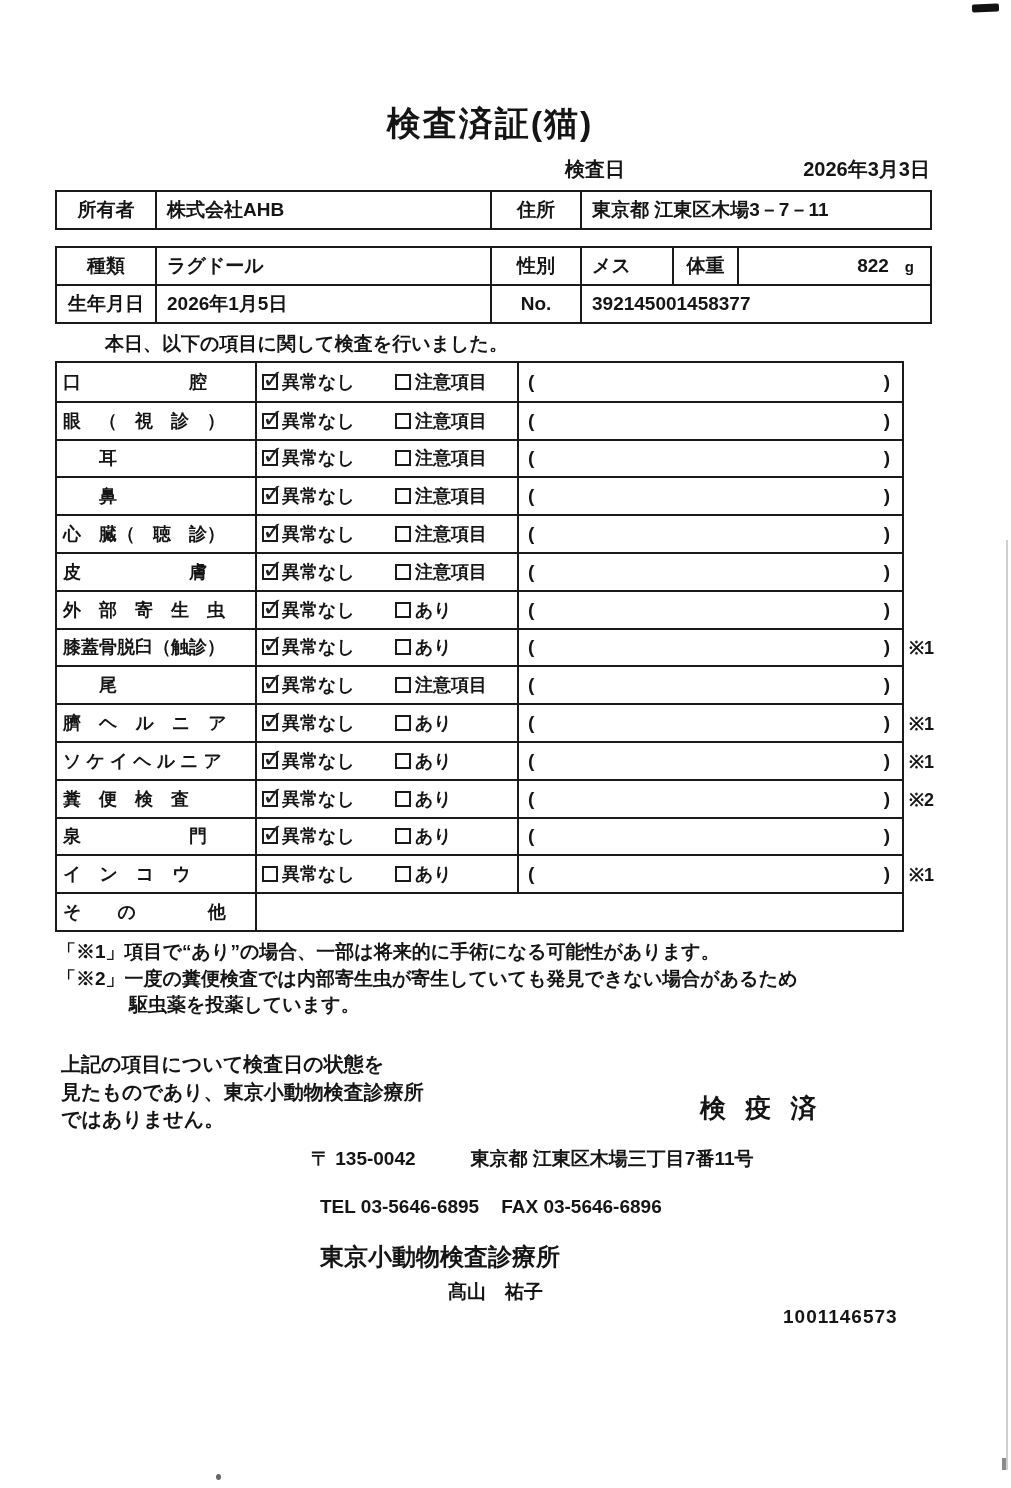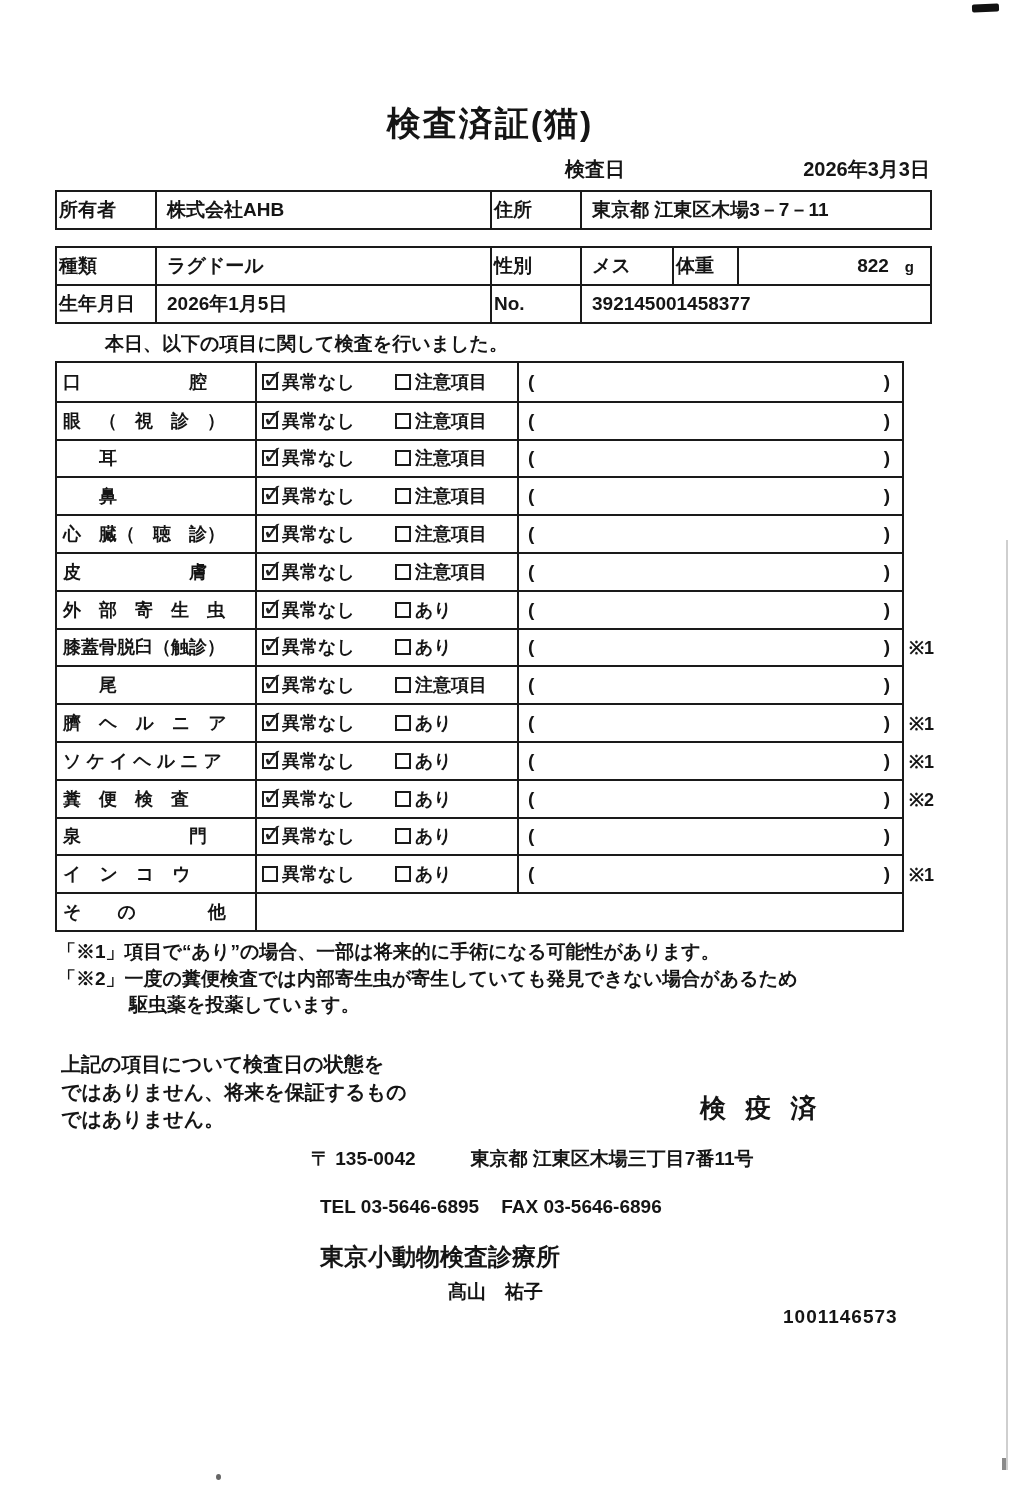--- a/index.html
+++ b/index.html
@@ -11,21 +11,21 @@
   .title { position:absolute; top:101px; left:0; width:980px; text-align:center;
            font-size:34px; font-weight:700; letter-spacing:2px; }
   .date-line { position:absolute; top:156px; left:55px; width:875px; height:26px; }
   .date-label { position:absolute; left:510px; top:0; font-size:20px; font-weight:600; }
   .date-value { position:absolute; right:0; top:0; font-size:20px; font-weight:600; }
 
   
   table { border-collapse:collapse; table-layout:fixed; }
   td { border:2px solid #1a1a1a; height:38px; font-size:19px; font-weight:600;
        padding:0 10px; box-sizing:border-box; overflow:hidden; white-space:nowrap; }
-  td.lab { text-align:left; padding:0 2px; }
+  td.lab { text-align:center; padding:0 2px; }
   .owner-table { position:absolute; top:190px; left:55px; width:875px; }
   .pet-table   { position:absolute; top:246px; left:55px; width:875px;padding-left:29px; }
   .wcell { padding:0 16px 0 4px;margin-left:11px; }
   .wflex { display:flex; justify-content:flex-end; align-items:baseline; gap:16px; }
   .wunit { font-size:15px; font-weight:600; }
 
   .intro { position:absolute; top:331px; left:57px; font-size:19px; font-weight:600;margin-left:48px; }
 
   
   .insp { position:absolute; top:361px; left:55px; width:845px;
@@ -437,21 +437,21 @@
   </div>
 
   <div class="notes">
     <div>「※1」項目で“あり”の場合、一部は将来的に手術になる可能性があります。</div>
     <div>「※2」一度の糞便検査では内部寄生虫が寄生していても発見できない場合があるため</div>
     <div class="note-indent">駆虫薬を投薬しています。</div>
   </div>
 
   <div class="disclaimer">
     <div>上記の項目について検査日の状態を</div>
-    <div>ではありません、将来を保証するもの</div>
+    <div>見たものであり、東京小動物検査診療所</div>
     <div>ではありません。</div>
   </div>
 
   <div class="stamp">検 疫 済</div>
 
   <div class="addr-line">
     <span>〒 135-0042</span>
     <span>東京都 江東区木場三丁目7番11号</span>
   </div>
 

